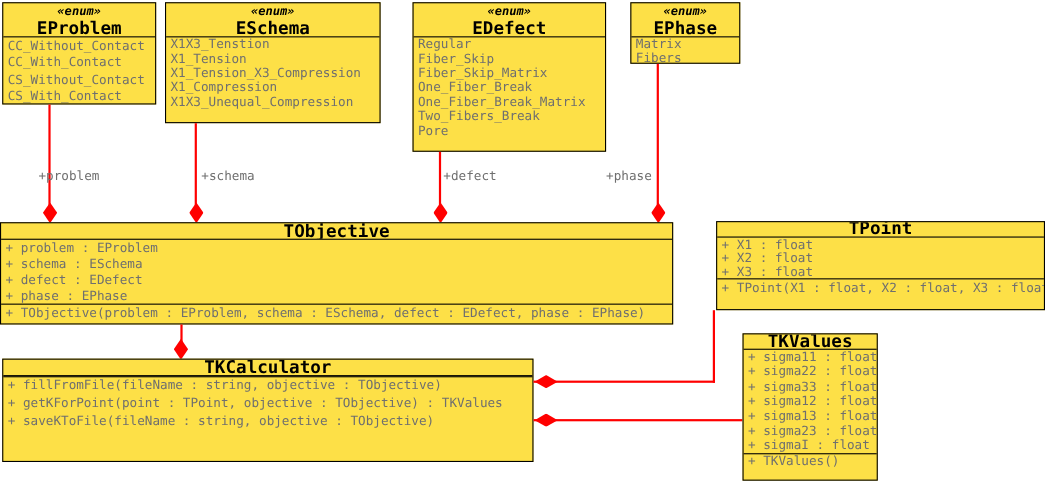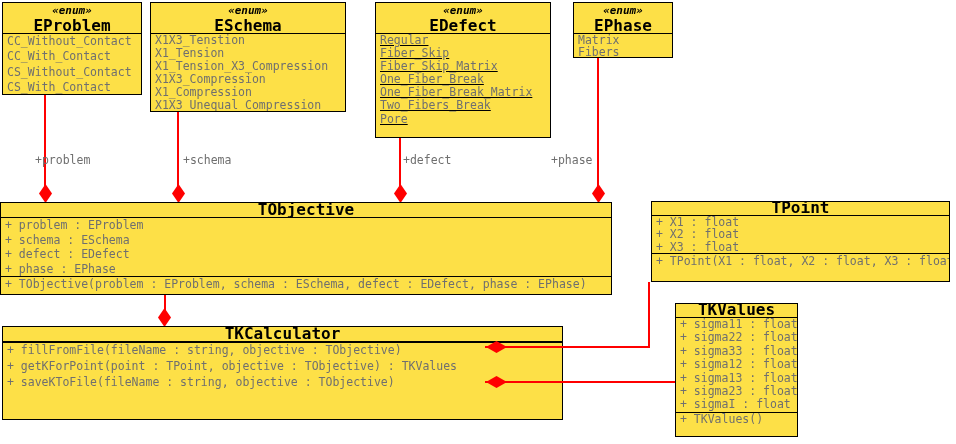--- a/index.html
+++ b/index.html
@@ -63,32 +63,31 @@
 
   <div class="box" style="left:150px;top:2px;width:196px;height:110px;">
     <div class="hdr">
       <div class="stereo">«enum»</div>
       <div class="cls-title" style="line-height:15px;height:15px;">ESchema</div>
     </div>
     <div class="members" style="flex:1;">
       <div class="member" style="line-height:12.9px;">X1X3_Tenstion</div>
       <div class="member" style="line-height:12.9px;">X1_Tension</div>
       <div class="member" style="line-height:12.9px;">X1_Tension_X3_Compression</div>
-      <div class="member" style="line-height:12.9px;">X1X3_Compression</div>
       <div class="member" style="line-height:12.9px;">X1_Compression</div>
       <div class="member" style="line-height:12.9px;">X1X3_Unequal_Compression</div>
     </div>
   </div>
 
   <div class="box" style="left:375px;top:2px;width:176px;height:136px;">
     <div class="hdr">
       <div class="stereo">«enum»</div>
       <div class="cls-title" style="line-height:15px;height:15px;">EDefect</div>
     </div>
-    <div class="members" style="flex:1;text-decoration:underline;">
+    <div class="members" style="flex:1;">
       <div class="member" style="line-height:13.1px;">Regular</div>
       <div class="member" style="line-height:13.1px;">Fiber_Skip</div>
       <div class="member" style="line-height:13.1px;">Fiber_Skip_Matrix</div>
       <div class="member" style="line-height:13.1px;">One_Fiber_Break</div>
       <div class="member" style="line-height:13.1px;">One_Fiber_Break_Matrix</div>
       <div class="member" style="line-height:13.1px;">Two_Fibers_Break</div>
       <div class="member" style="line-height:13.1px;">Pore</div>
     </div>
   </div>
 
@@ -128,21 +127,21 @@
       <div class="member" style="line-height:14.5px;">+ phase : EPhase</div>
     </div>
     <div class="members ops">
       <div class="member" style="line-height:14px;">+ TObjective(problem : EProblem, schema : ESchema, defect : EDefect, phase : EPhase)</div>
     </div>
   </div>
 
   <div class="vline" style="left:164px;top:295px;width:2px;height:18px;"></div>
   <div class="diamond" style="left:158px;top:308px;width:13px;height:19px;"></div>
 
-  <div class="box" style="left:2px;top:326px;width:561px;height:94px;">
+  <div class="box" style="left:2px;top:326px;width:483px;height:94px;">
     <div class="cls-title hdr" style="line-height:13px;height:14px;">TKCalculator</div>
     <div class="members ops">
       <div class="member" style="line-height:15.8px;">+ fillFromFile(fileName : string, objective : TObjective)</div>
       <div class="member" style="line-height:15.8px;">+ getKForPoint(point : TPoint, objective : TObjective) : TKValues</div>
       <div class="member" style="line-height:15.8px;">+ saveKToFile(fileName : string, objective : TObjective)</div>
     </div>
   </div>
 
   <div class="hline" style="left:485px;top:346px;width:165px;height:2px;"></div>
   <div class="vline" style="left:648px;top:282px;width:2px;height:66px;"></div>

